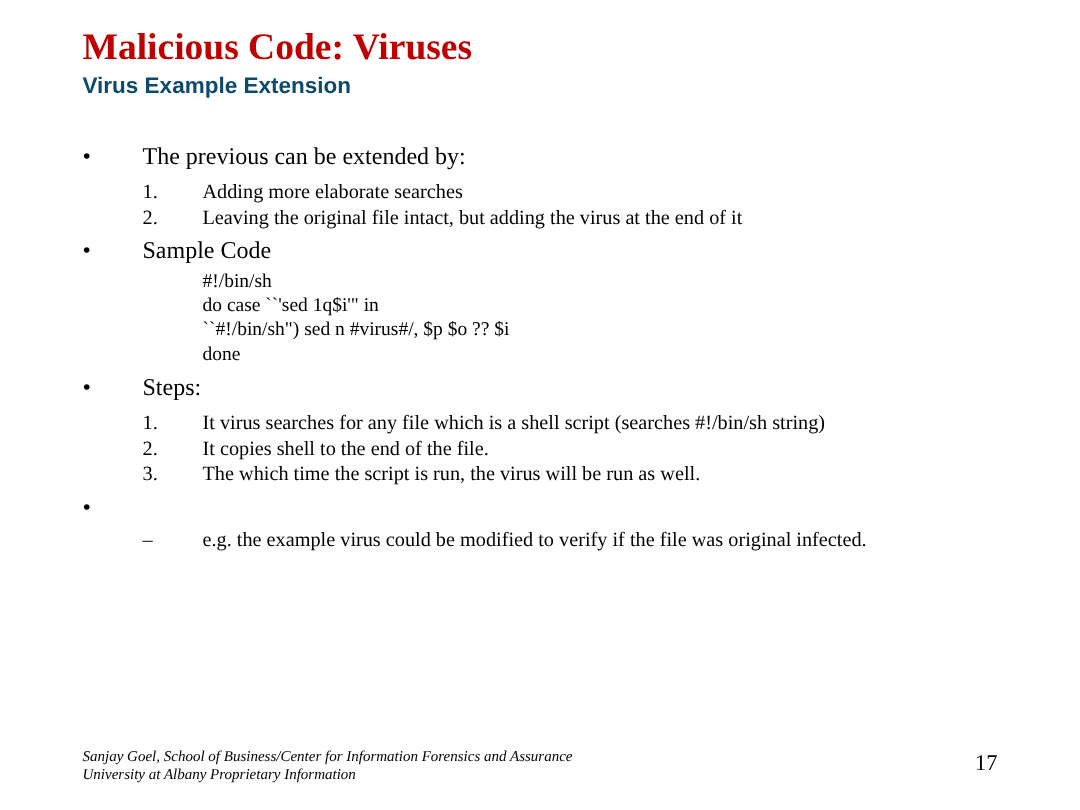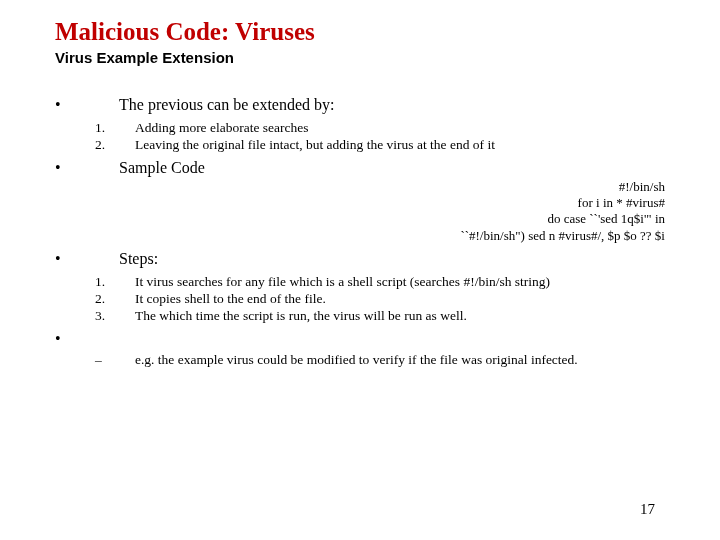--- a/index.html
+++ b/index.html
@@ -24,39 +24,38 @@
     font-size: 25px;
     font-weight: bold;
     color: #c00000;
     margin: 0;
     line-height: 1.15;
   }
   .subtitle {
     font-family: Arial, Helvetica, sans-serif;
     font-size: 15px;
     font-weight: bold;
-    color: #000000;
+    color: #0c4a6e;
     margin: 2px 0 0 0;
   }
   .content {
     margin-top: 30px;
     font-size: 16px;
   }
   .lvl1 {
     display: flex;
     margin-top: 2px;
   }
   .lvl1 .bullet {
     width: 40px;
     flex-shrink: 0;
     font-size: 16px;
   }
   .lvl1 .text {
     font-size: 16px;
-    margin-left: 24px;
   }
   .lvl1-tight { margin-top: 6px; }
   .sublist {
     margin: 6px 0 0 40px;
     font-size: 13.5px;
   }
   .subrow {
     display: flex;
     margin-bottom: 1px;
   }
@@ -64,38 +63,38 @@
     width: 40px;
     flex-shrink: 0;
   }
   .subrow .stext {
     flex: 1;
   }
   .code {
     margin: 2px 0 0 80px;
     font-size: 13px;
   }
-  .code div { line-height: 1.25; text-align: right; }
+  .code div { line-height: 1.25; }
   .dash {
     display: flex;
     margin: 4px 0 0 40px;
     font-size: 13.5px;
   }
   .dash .d { width: 40px; flex-shrink: 0; }
   .footer {
     position: absolute;
     left: 55px;
     bottom: 18px;
     font-style: italic;
     font-size: 10px;
     line-height: 1.15;
   }
   .pagenum {
     position: absolute;
-    right: 65px;
+    right: 55px;
     bottom: 22px;
     font-size: 15px;
     text-align: right;
   }
 </style>
 </head>
 <body>
 
 <div class="slide">
 
@@ -118,23 +117,23 @@
         <div class="stext">Leaving the original file intact, but adding the virus at the end of it</div>
       </div>
     </div>
 
     <div class="lvl1 lvl1-tight">
       <div class="bullet">•</div>
       <div class="text">Sample Code</div>
     </div>
     <div class="code">
       <div>#!/bin/sh</div>
-      <div>for i in * #virus#</div>
       <div>do case ``'sed 1q$i'" in</div>
       <div>``#!/bin/sh") sed n #virus#/, $p $o ?? $i</div>
+      <div>done</div>
     </div>
 
     <div class="lvl1 lvl1-tight">
       <div class="bullet">•</div>
       <div class="text">Steps:</div>
     </div>
     <div class="sublist">
       <div class="subrow">
         <div class="num">1.</div>
         <div class="stext">It virus searches for any file which is a shell script (searches #!/bin/sh string)</div>
@@ -152,15 +151,19 @@
     <div class="lvl1 lvl1-tight">
       <div class="bullet">•</div>
     </div>
     <div class="dash">
       <div class="d">–</div>
       <div>e.g. the example virus could be modified to verify if the file was original infected.</div>
     </div>
 
   </div>
 
+  <div class="footer">
+    <div>Sanjay Goel, School of Business/Center for Information Forensics and Assurance</div>
+    <div>University at Albany Proprietary Information</div>
+  </div>
   <div class="pagenum">17</div>
 
 </div>
 
 </body></html>

